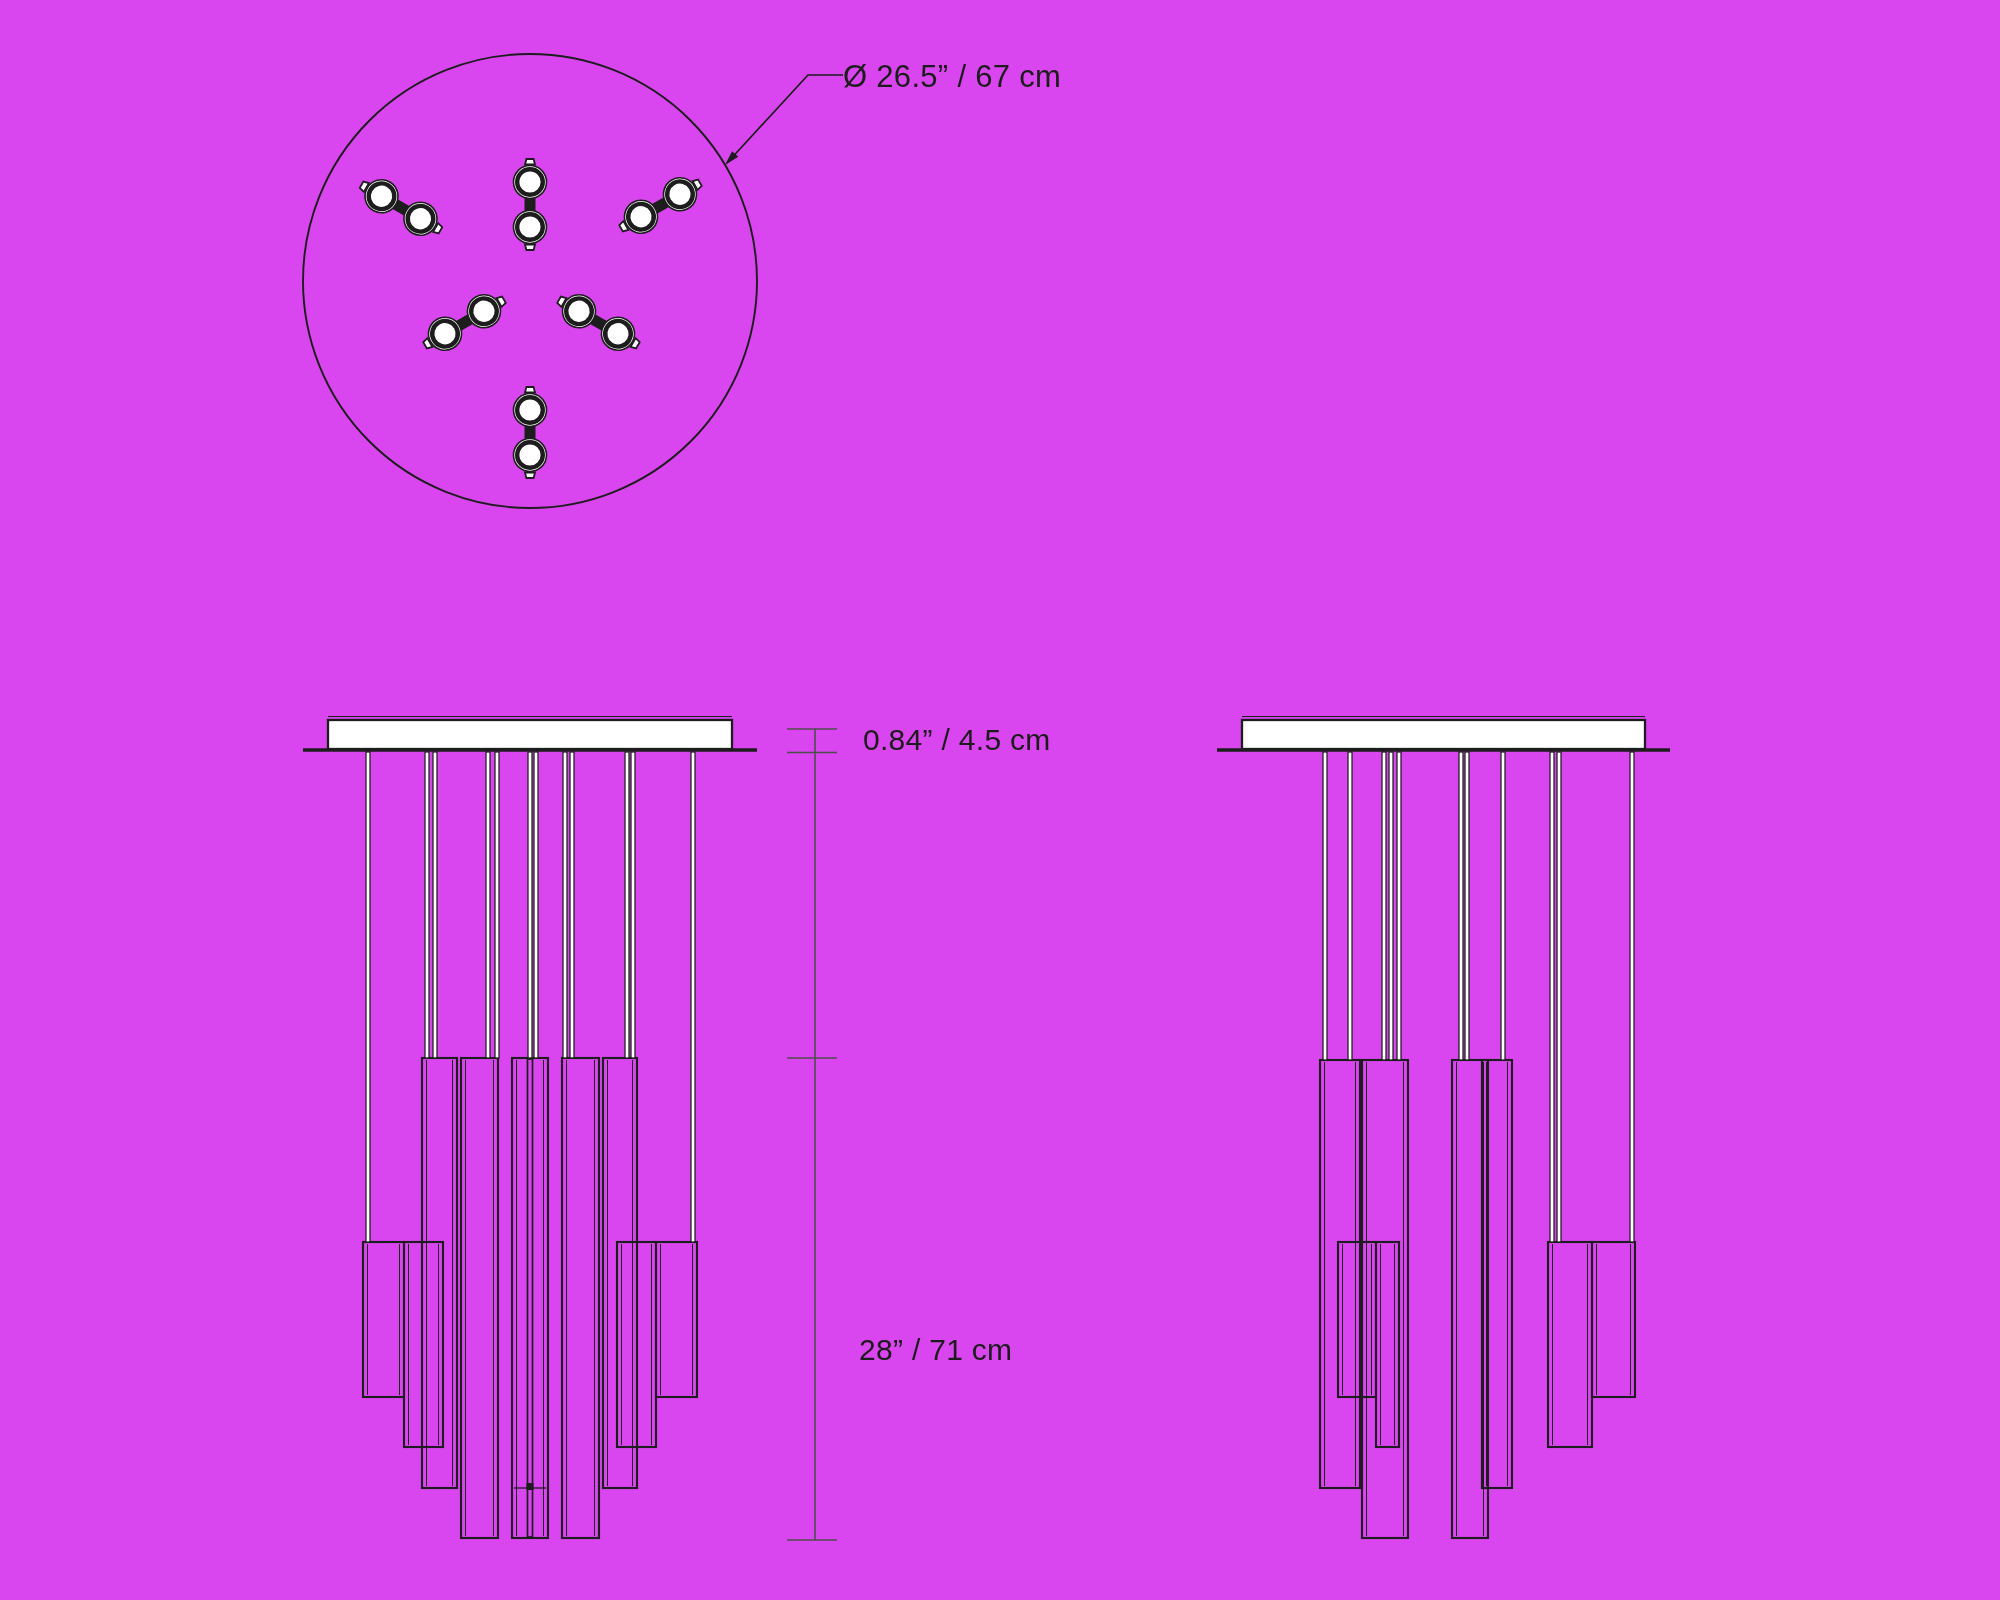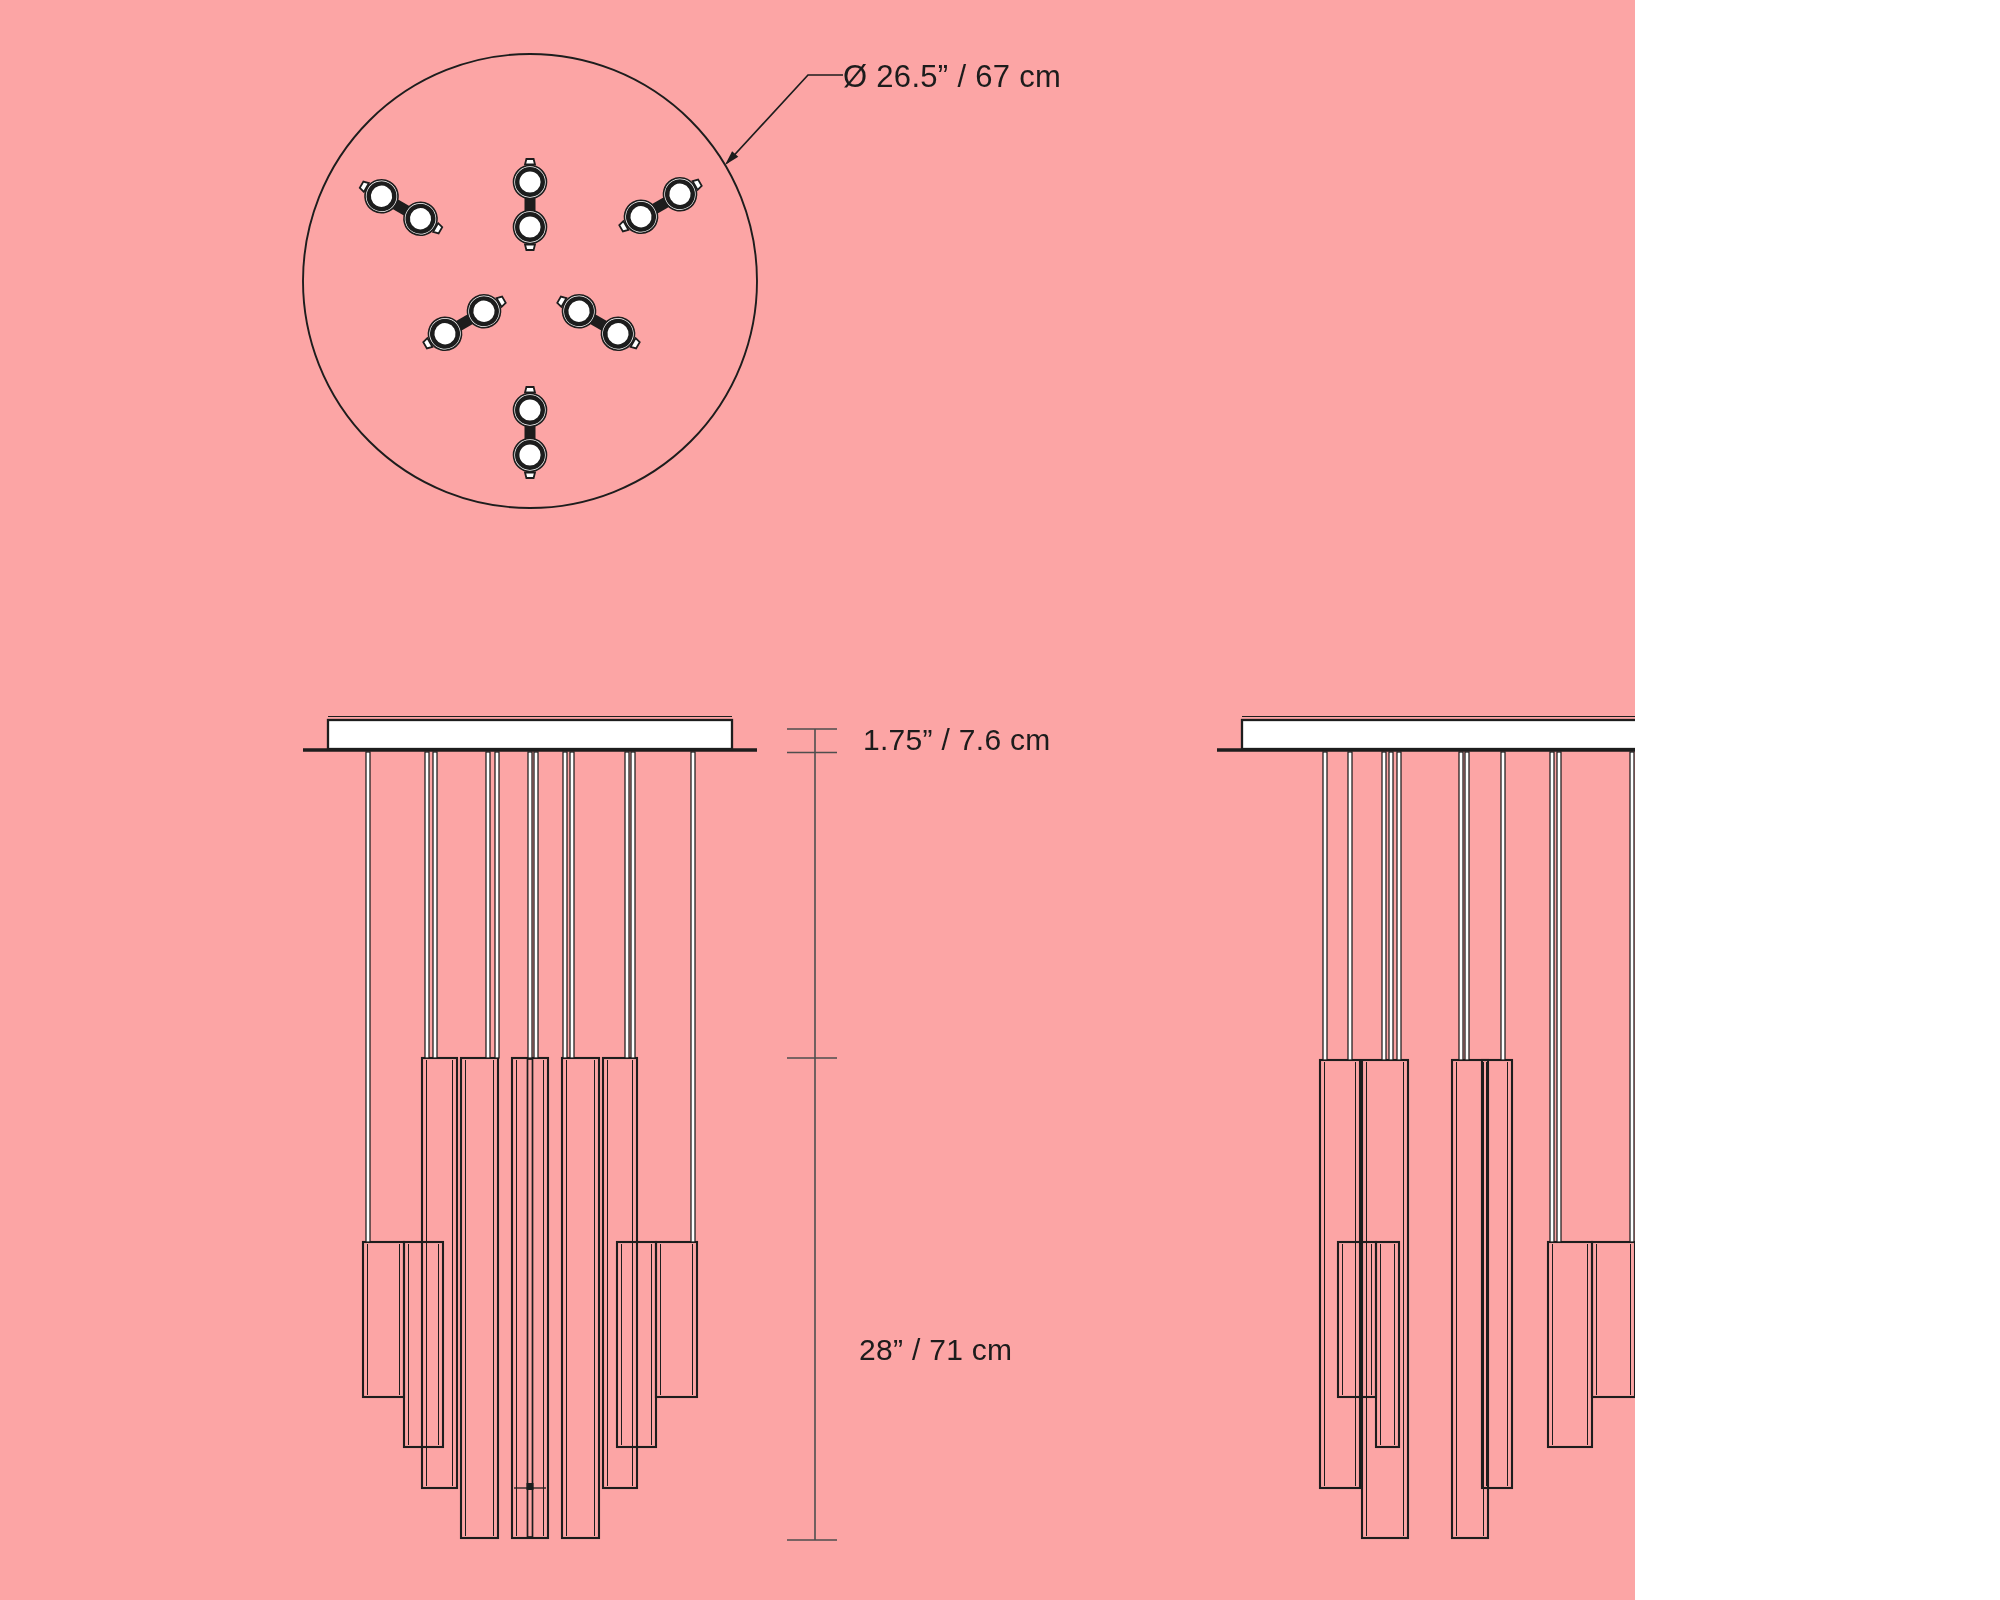--- a/index.html
+++ b/index.html
@@ -1,17 +1,17 @@
 <!DOCTYPE html>
 <html><head>
 <meta charset="utf-8">
 <style>
   html,body{margin:0;padding:0;background:#ffffff;}
   .canvas{
-    position:relative;width:1635px;height:1600px;background:#fca5a5;
+    position:relative;width:2000px;height:1600px;background:#d946ef;
     font-family:"Liberation Sans",sans-serif;overflow:hidden;
   }
   .canvas svg{position:absolute;left:0;top:0;}
   .lbl{
     position:absolute;color:#1c1c1c;font-size:30px;line-height:36px;
     letter-spacing:.3px;white-space:pre;
   }
   .lbl.dia{font-size:31px;}
 </style>
 </head>
@@ -166,17 +166,17 @@
         <line x1="815" y1="729" x2="815" y2="1540" stroke="#4e4e4e" stroke-width="1.6"></line>
         <line x1="787" y1="729" x2="837" y2="729" stroke="#4e4e4e" stroke-width="1.6"></line>
         <line x1="787" y1="752.5" x2="837" y2="752.5" stroke="#4e4e4e" stroke-width="1.6"></line>
         <line x1="787" y1="1058" x2="837" y2="1058" stroke="#4e4e4e" stroke-width="1.6"></line>
         <line x1="787" y1="1540" x2="837" y2="1540" stroke="#4e4e4e" stroke-width="1.6"></line>
       </g>
     </svg>
 
   <div class="lbl dia" style="left:843px;top:59px">Ø 26.5” / 67 cm</div>
 
-  <div class="lbl" style="left:863px;top:722px">1.75” / 7.6 cm</div>
+  <div class="lbl" style="left:863px;top:722px">0.84” / 4.5 cm</div>
 
 
   <div class="lbl" style="left:859px;top:1332px">28” / 71 cm</div>
 </div>
 
 </body></html>

